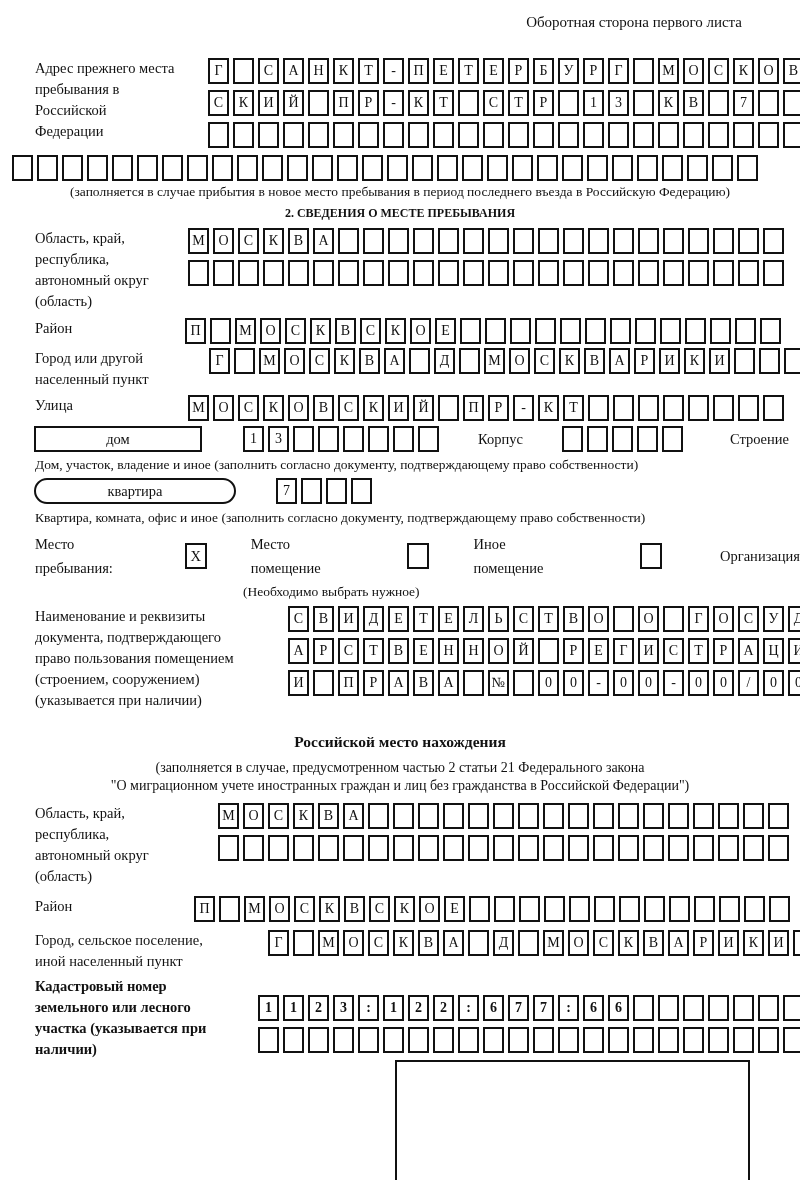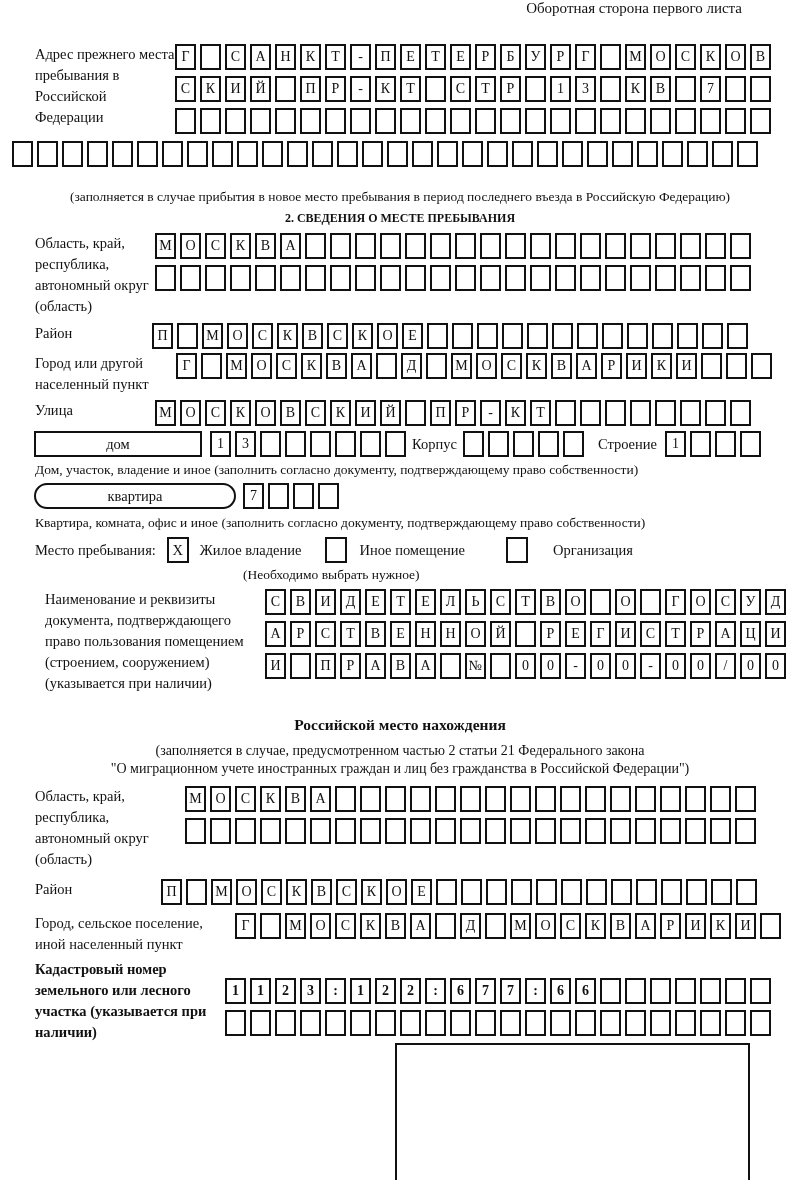--- a/index.html
+++ b/index.html
@@ -2,24 +2,24 @@
 <html lang="ru"><head>
 <meta charset="utf-8">
 <style>
   * { margin:0; padding:0; }
   html,body { background:#fff; }
   body {
     width:800px; height:1180px; overflow:hidden;
     font-family:"Liberation Serif","DejaVu Serif",serif;
     color:#111;
   }
-  .page { width:800px; height:1180px; box-sizing:border-box; }
+  .page { width:800px; height:1180px; padding-top:14px; box-sizing:border-box; }
   .hdr-note { text-align:right; padding-right:58px; font-size:15px; }
 
-  .row { display:flex; align-items:flex-start; }
+  .row { display:flex; align-items:flex-start;gap:33px; }
   .lbl { font-size:14.5px; line-height:21px; flex:0 0 auto; }
   .rows-col > .boxes { margin-bottom:6px; }
   .boxes { display:flex; flex-wrap:nowrap; }
   .cb {
     width:17px; height:22px; border:2px solid #111; margin-right:4px;
     display:inline-flex; align-items:center; justify-content:center;
     font-size:14px; line-height:22px; flex:0 0 auto; background:#fff;
   }
   .long-box {
     border:2px solid #111; height:22px; display:flex; align-items:center;
@@ -151,21 +151,21 @@
       <span class="cb"></span>
       <span class="cb"></span>
       <span class="cb"></span>
       <span class="cb"></span>
       <span class="cb"></span>
       <span class="cb"></span>
       <span class="cb"></span>
       <span class="cb"></span>
       <span class="cb"></span>
     </div>
-  <div class="caption center" style="margin-top:21px;">(заполняется в случае прибытия в новое место пребывания в период последнего въезда в Российскую Федерацию)</div>
+  <div class="caption center" style="margin-top:2px;">(заполняется в случае прибытия в новое место пребывания в период последнего въезда в Российскую Федерацию)</div>
 
   <div class="center bold sec-title">2. СВЕДЕНИЯ О МЕСТЕ ПРЕБЫВАНИЯ</div>
 
   <div class="row" style="margin-top:7px; padding-left:10px;">
     <div class="lbl" style="width:120px; padding-left:25px;">Область, край, республика, автономный округ (область)</div>
     <div class="rows-col">
       <div class="boxes">
           <span class="cb">М</span>
           <span class="cb">О</span>
           <span class="cb">С</span>
@@ -347,29 +347,29 @@
         <span class="cb"></span>
         <span class="cb"></span>
         <span class="cb"></span>
       </div>
   </div>
   <div class="caption" style="margin-top:5px; padding-left:35px;">Квартира, комната, офис и иное (заполнить согласно документу, подтверждающему право собственности)</div>
 
   <div class="row" style="margin-top:6px; padding-left:35px; align-items:center;">
     <div class="opt-lbl">Место пребывания:</div>
     <div class="chk" style="margin-left:11px;">X</div>
-    <div class="opt-lbl" style="margin-left:11px;">Жилое владение</div>
+    <div class="opt-lbl" style="margin-left:11px;">Место помещение</div>
     <div class="chk" style="margin-left:24px;"></div>
     <div class="opt-lbl" style="margin-left:12px;">Иное помещение</div>
     <div class="chk" style="margin-left:41px;"></div>
     <div class="opt-lbl" style="margin-left:25px;">Организация</div>
   </div>
   <div class="caption" style="margin-top:3px; margin-left:243px;">(Необходимо выбрать нужное)</div>
 
-  <div class="row" style="margin-top:6px; padding-left:10px;justify-content:center;">
+  <div class="row" style="margin-top:6px; padding-left:10px;">
     <div class="lbl" style="width:220px; padding-left:25px;">Наименование и реквизиты документа, подтверждающего право пользования помещением (строением, сооружением) (указывается при наличии)</div>
     <div class="rows-col">
       <div class="boxes">
           <span class="cb">С</span>
           <span class="cb">В</span>
           <span class="cb">И</span>
           <span class="cb">Д</span>
           <span class="cb">Е</span>
           <span class="cb">Т</span>
           <span class="cb">Е</span>

